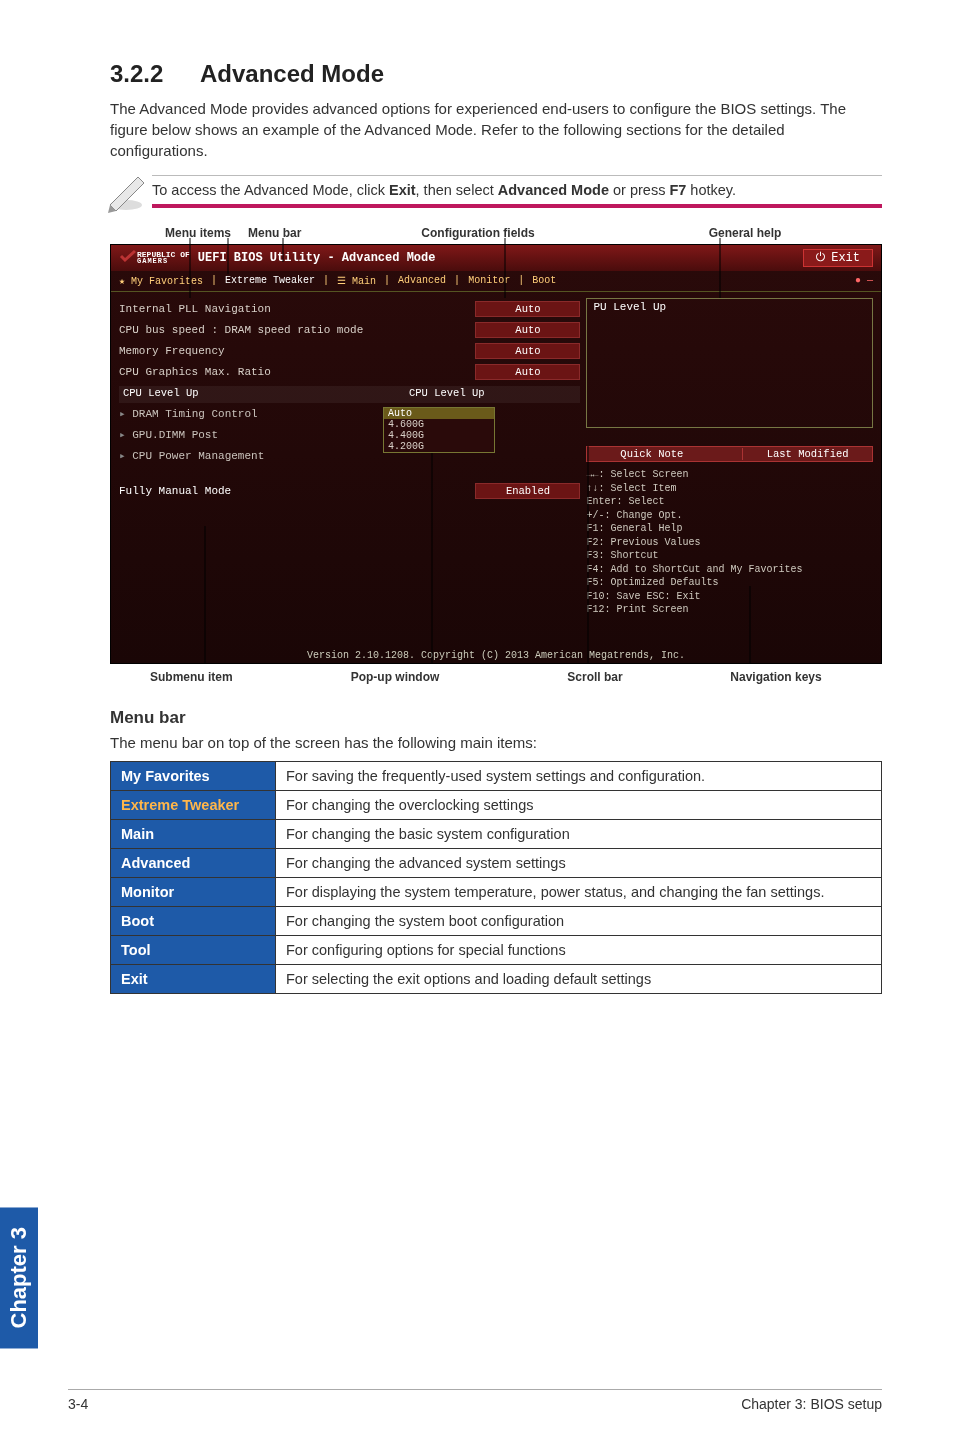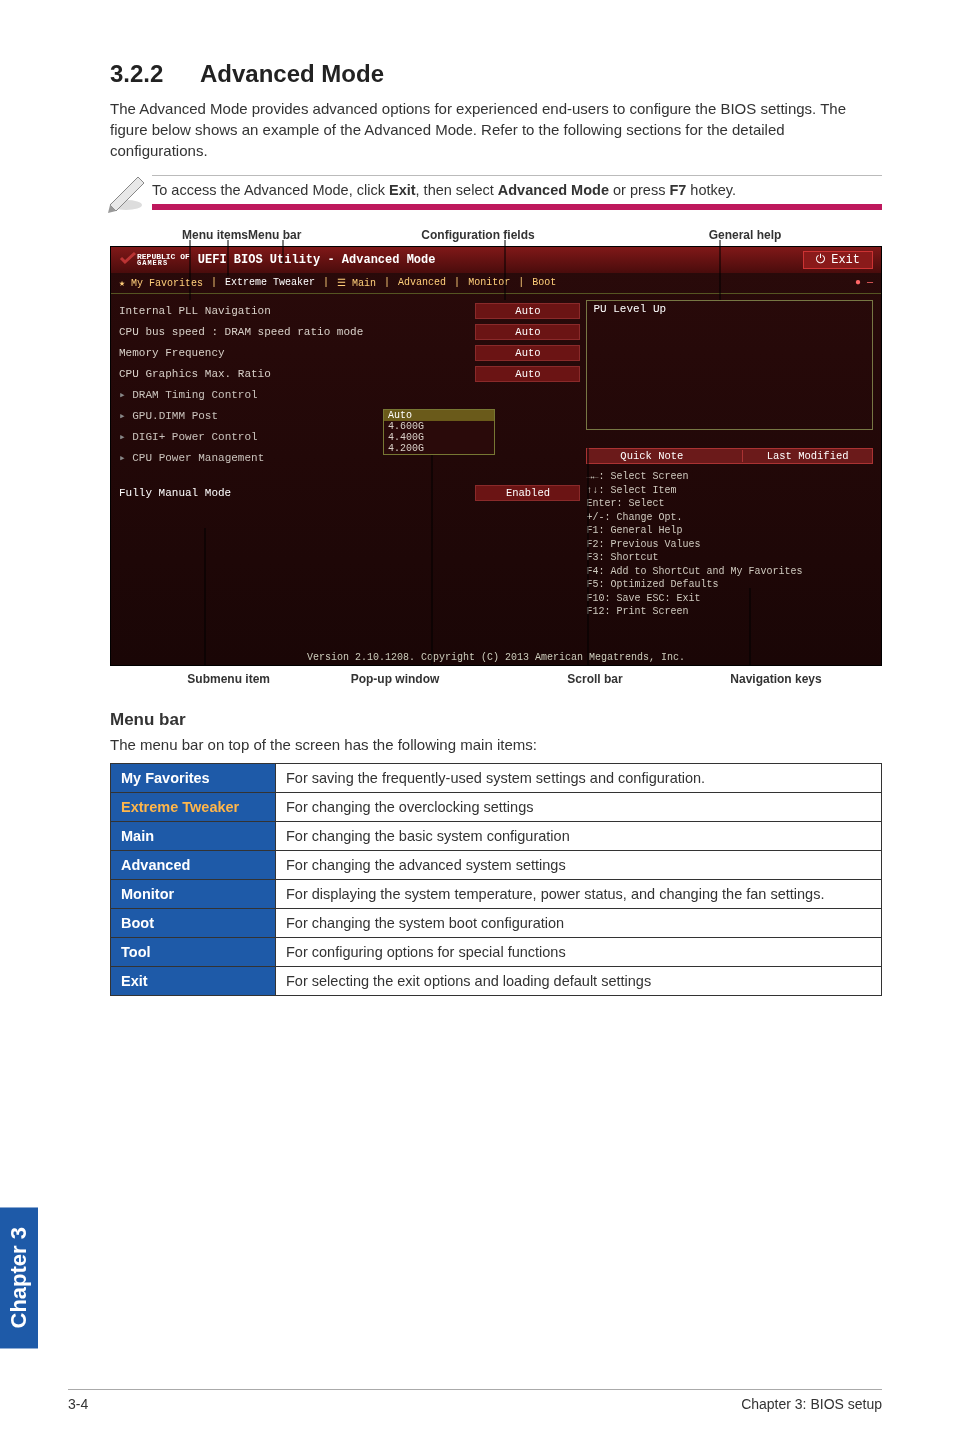--- a/index.html
+++ b/index.html
@@ -26,39 +26,39 @@
     font-size: 15px;
     line-height: 1.4;
     color: #333;
     margin-bottom: 14px;
   }
   .tip-row {
     display: flex;
     align-items: center;
     gap: 16px;
     border-top: 1px solid #bbb;
-    border-bottom: 6px solid #be185d;
+    border-bottom: 4px solid #be185d;
     padding: 6px 0;
     margin-left: 42px;
     margin-bottom: 18px;
   }
   .tip-row p { font-size: 14.5px; flex:1; }
   .tip-wrap { position:relative; }
   .pencil-icon { position:absolute; left:-6px; top:-6px; }
 
   
   .shot-labels {
     display:flex;
     font-size:12px;
     font-weight:bold;
     margin-left:38px;
     margin-bottom:4px;
   }
   .shot-labels div { position:relative; }
-  .lbl-menuitems { width:100px; text-align:right; }
+  .lbl-menuitems { width:100px; text-align:center; }
   .lbl-menubar { width:100px; text-align:left; }
   .lbl-config { width:260px; text-align:center; }
   .lbl-general { flex:1; text-align:center; }
 
   
   .shot {
     margin: 0 0 0 0;
     background: linear-gradient(#2a0a0a, #1a0606);
     border: 1px solid #000;
     height: 420px;
@@ -310,30 +310,31 @@
           </div>
           <div class="row">
             <span class="lab">Memory Frequency</span>
             <span class="field">Auto</span>
           </div>
           <div class="row">
             <span class="lab">CPU Graphics Max. Ratio</span>
             <span class="field">Auto</span>
           </div>
 
+          <div class="group-hdr" style="position:relative;">
+            <span>CPU Level Up</span>
+            <span class="ghpop">CPU Level Up</span>
+          </div>
 
           <div class="sub">
             <div class="row">
                 <span class="lab">DRAM Timing Control</span>
               </div>
             <div class="row">
                 <span class="lab">GPU.DIMM Post</span>
-              </div>
-            <div class="row">
-                <span class="lab">DIGI+ Power Control</span>
               </div>
             <div class="row">
                 <span class="lab">CPU Power Management</span>
               </div>
           </div>
 
           <div class="row" style="margin-top:14px">
             <span class="lab" style="color:#fff">Fully Manual Mode</span>
             <span class="field">Enabled</span>
           </div>
@@ -382,21 +383,21 @@
       <line class="callout-line" x1="610" y1="12" x2="610" y2="72"></line>
 
       <line class="callout-line" x1="95" y1="438" x2="95" y2="300"></line>
       <line class="callout-line" x1="322" y1="438" x2="322" y2="224"></line>
       <line class="callout-line" x1="478" y1="438" x2="478" y2="220"></line>
       <line class="callout-line" x1="640" y1="438" x2="640" y2="360"></line>
     </svg>
   </div>
 
   <div class="bottom-labels">
-    <div style="flex:0 0 160px; text-align:right; padding-left:40px">Submenu item</div>
+    <div style="flex:0 0 160px; text-align:left; padding-left:40px">Submenu item</div>
     <div style="flex:0 0 250px">Pop-up window</div>
     <div style="flex:0 0 150px">Scroll bar</div>
     <div style="flex:1">Navigation keys</div>
   </div>
 
   <h3 class="subhead">Menu bar</h3>
   <p class="after">The menu bar on top of the screen has the following main items:</p>
 
   <table class="menubar">
     <tbody id="menu-table-body">

